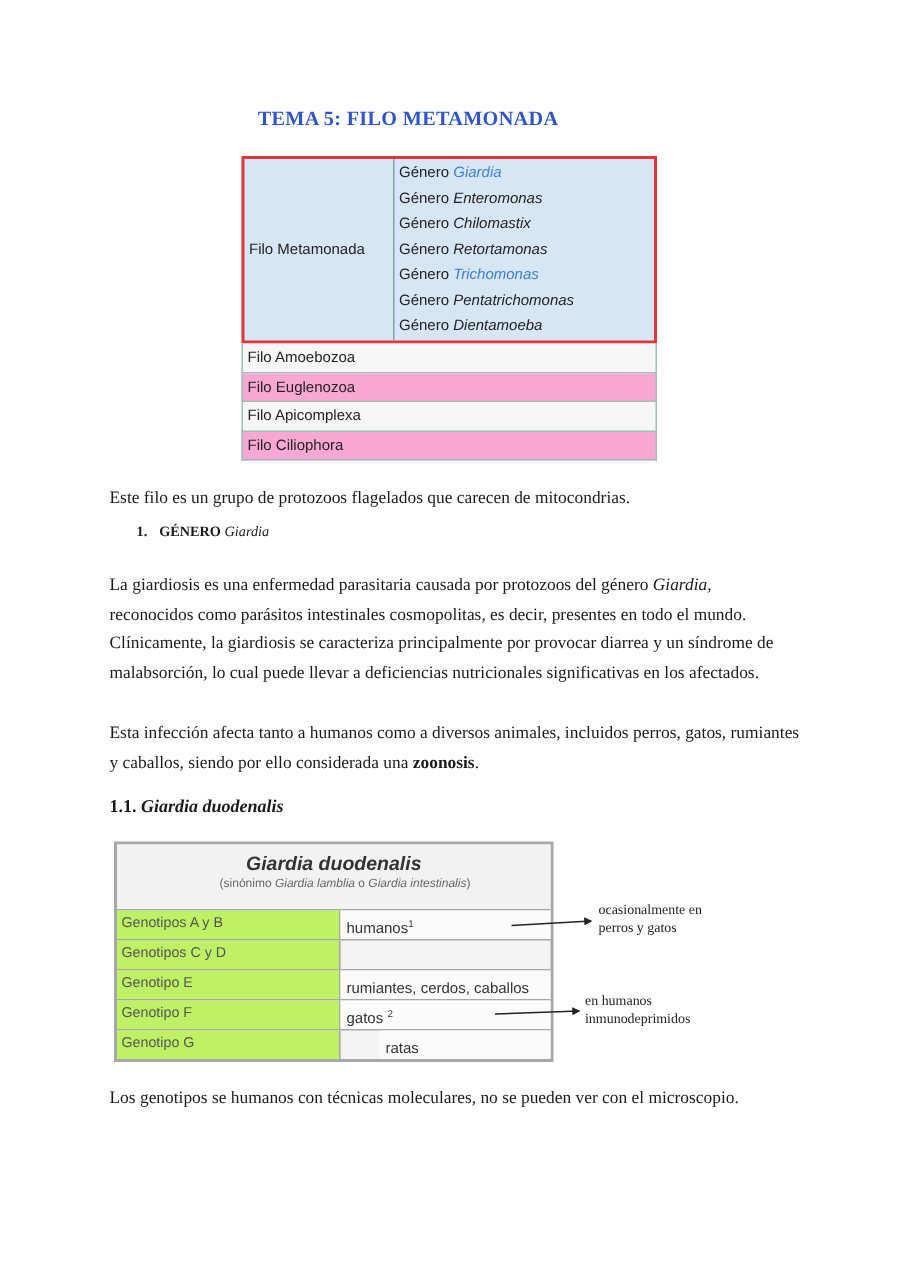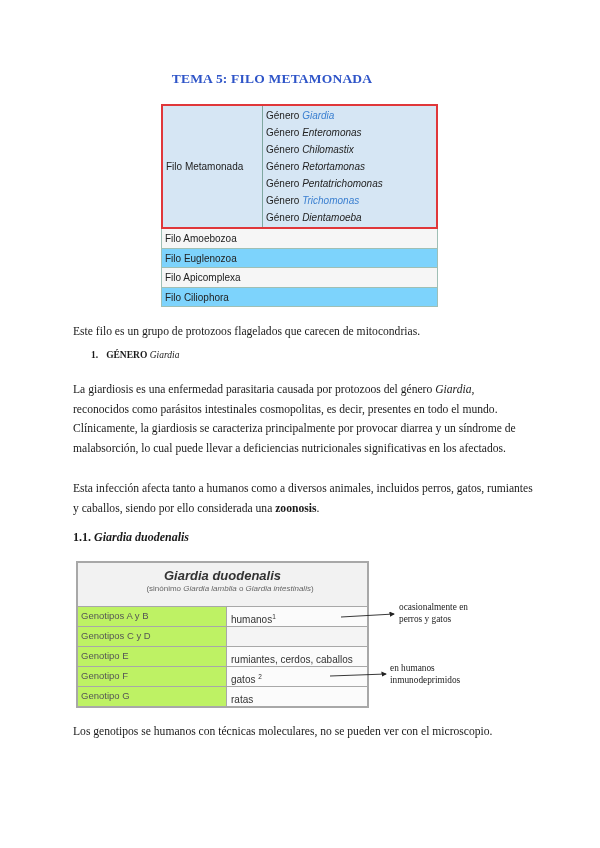--- a/index.html
+++ b/index.html
@@ -8,21 +8,21 @@
   #title { position: absolute; top: 71px; left: 0; width: 544px; text-align: center; font-family: "Liberation Serif", serif; font-weight: bold; font-size: 13.5px; color: #2f55c8; letter-spacing: 0.2px; }
 
   
   #phylum-table { position: absolute; left: 161px; top: 104px; width: 277px; font-family: "Liberation Sans", sans-serif; font-size: 10px; color: #222; }
   #meta-block { display: flex; background: #d6e6f4; border: 2px solid #e0373a; height: 125px; box-sizing: border-box; }
   #meta-label { width: 96px; display: flex; align-items: center; padding-left: 3px; border-right: 1px solid #7fa7a0; }
   #meta-genera { flex: 1; display: flex; flex-direction: column; justify-content: center; padding-left: 3px; }
   .genus-row { line-height: 17px; }
   .genus-name { font-style: italic; }
   .genus-name.blue { color: #3a7fd0; }
-  .other-row { height: 19.5px; line-height: 19px; padding-left: 3px; border: 1px solid #9fbfb5; border-top: none; background: #7dd3fc; box-sizing: border-box; }
+  .other-row { height: 19.5px; line-height: 19px; padding-left: 3px; border: 1px solid #9fbfb5; border-top: none; background: #f9a8d4; box-sizing: border-box; }
   .other-row:nth-child(odd) { background: #f6f6f6; }
 
   p.body { position: absolute; left: 73px; width: 460px; margin: 0; font-size: 11.6px; line-height: 19.6px; font-family: "Liberation Serif", serif; color: #1a1a1a; }
   #intro { top: 322px; }
   #heading1 { position: absolute; left: 91px; top: 350px; font-size: 9.5px; font-family: "Liberation Serif", serif; }
   #heading1 .num { font-weight: bold; margin-right: 8px; }
   #heading1 .b { font-weight: bold; }
   #heading1 .i { font-style: italic; }
   #para1 { top: 380px; }
   #para2 { top: 479px; }
@@ -30,21 +30,21 @@
   #heading11 { position: absolute; left: 73px; top: 530px; font-size: 12px; font-family: "Liberation Serif", serif; font-weight: bold; }
   #heading11 .i { font-style: italic; }
 
   
   #geno-table { position: absolute; left: 76px; top: 561px; width: 293px; border: 2px solid #a8a8a8; background: #f4f4f4; font-family: "Liberation Sans", sans-serif; box-sizing: border-box; }
   #geno-head { height: 43px; border-bottom: 1px solid #a8a8a8; text-align: center; background: #f2f2f2; }
   #geno-title { font-size: 13px; font-weight: bold; font-style: italic; color: #333; padding-top: 5px; }
   #geno-sub { font-size: 8px; color: #666; margin-top: 1px; padding-left: 15px; }
   #geno-sub i { font-style: italic; }
   .geno-row { display: flex; height: 19px; border-bottom: 1px solid #a8a8a8; font-size: 9.5px; color: #555; }
-  .geno-row:last-child { border-bottom: none; }
+  .geno-row:last-child { border-bottom: none; gap: 26px; }
   .geno-type { width: 145px; border-right: 1px solid #a8a8a8; padding-left: 3px; line-height: 18px; background: #bef264; }
   .geno-host { flex: 1; padding-left: 4px; line-height: 19px; color: #333; font-size: 10px; background: #fbfbfb; }
   .geno-host sup { font-size: 6.5px; }
 
   .annot { position: absolute; font-family: Liberation Serif, serif; font-size: 9.3px; line-height: 12px; color: #222; }
   #annot1 { left: 399px; top: 601px; }
   #annot2 { left: 390px; top: 662px; }
   svg#arrows { position: absolute; left: 0; top: 0; width: 600px; height: 848px; pointer-events: none; }
 
   #para3 { top: 722px; }
@@ -55,22 +55,22 @@
 <div id="title">TEMA 5: FILO METAMONADA</div>
 
 <div id="phylum-table">
   <div id="meta-block">
     <div id="meta-label">Filo Metamonada</div>
     <div id="meta-genera">
       <div class="genus-row"><span>Género</span> <span class="genus-name blue">Giardia</span></div>
       <div class="genus-row"><span>Género</span> <span class="genus-name">Enteromonas</span></div>
       <div class="genus-row"><span>Género</span> <span class="genus-name">Chilomastix</span></div>
       <div class="genus-row"><span>Género</span> <span class="genus-name">Retortamonas</span></div>
+      <div class="genus-row"><span>Género</span> <span class="genus-name blue">Trichomonas</span></div>
       <div class="genus-row"><span>Género</span> <span class="genus-name">Pentatrichomonas</span></div>
-      <div class="genus-row"><span>Género</span> <span class="genus-name blue">Trichomonas</span></div>
       <div class="genus-row"><span>Género</span> <span class="genus-name">Dientamoeba</span></div>
     </div>
   </div>
   <div id="other-phyla">
     <div class="other-row">Filo Amoebozoa</div>
     <div class="other-row">Filo Euglenozoa</div>
     <div class="other-row">Filo Apicomplexa</div>
     <div class="other-row">Filo Ciliophora</div>
   </div>
 </div>

